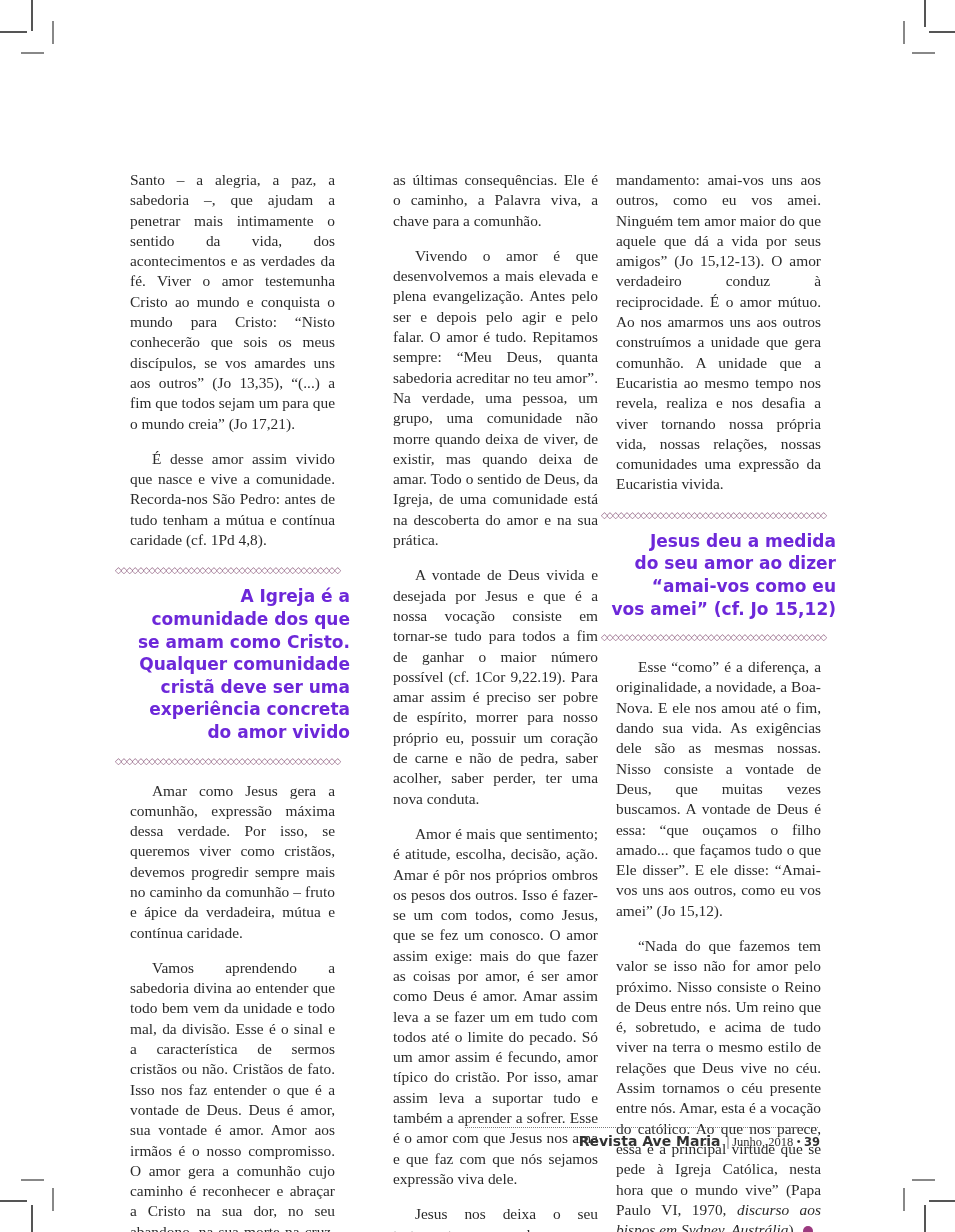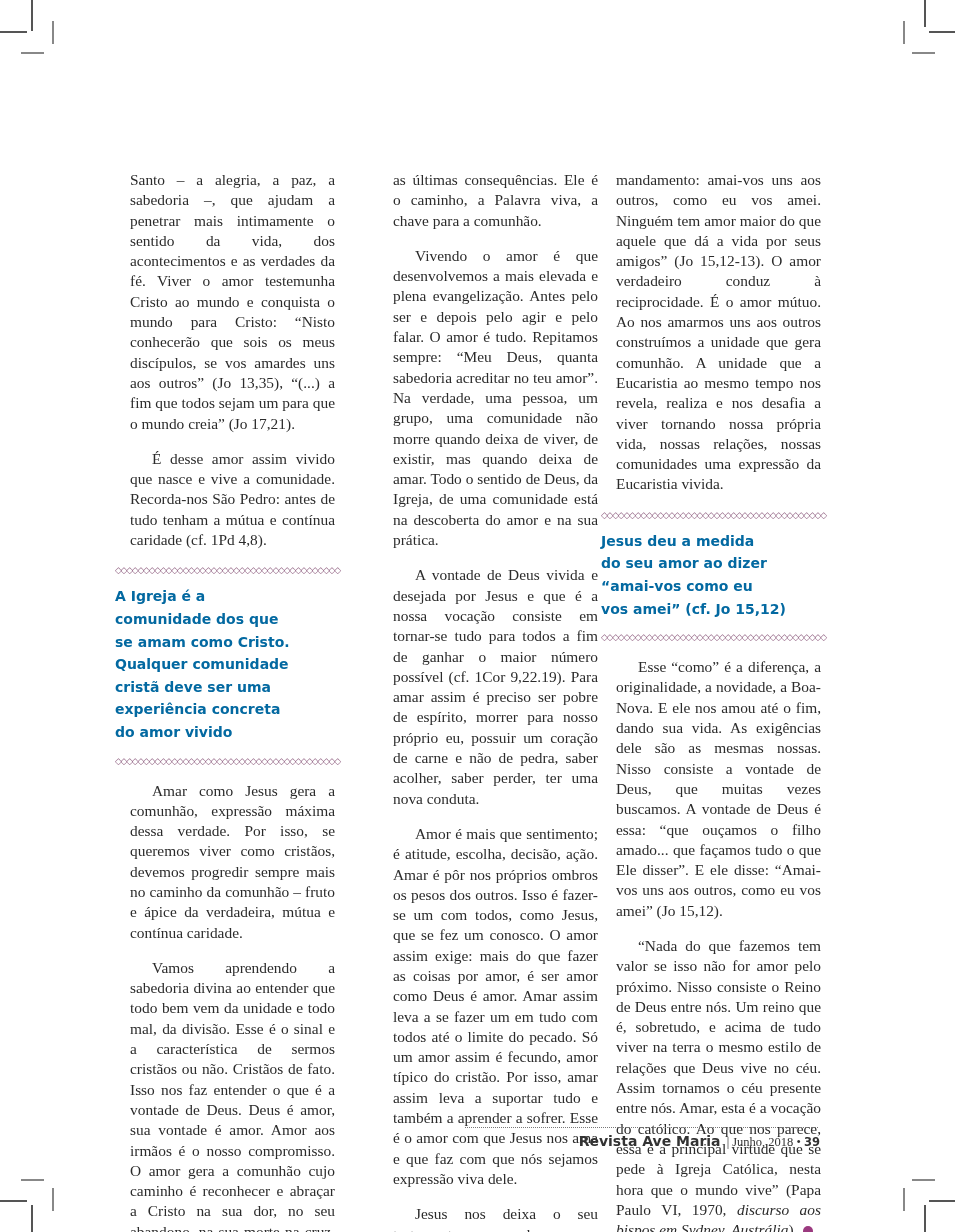--- a/index.html
+++ b/index.html
@@ -8,22 +8,22 @@
     .crop { position:absolute; background:#555; }
     .col { position:absolute; top:155px; width:235px; font-size:15.4px; line-height:20.3px;
       text-align:justify; hyphens:none; }
     .col p { margin:15px; text-indent:0; }
     .col p.ind { text-indent:22px; }
     #col1 { left:115px; }
     #col2 { left:378px; }
     #col3 { left:601px; }
     .orn { height:10px; margin:6px 0 8px 0; overflow:hidden; white-space:nowrap;
       color:#8d5c7e; font-family:"DejaVu Sans",sans-serif; font-size:9px; line-height:10px; letter-spacing:-1.3px; }
-    .pull { font-family:"DejaVu Sans","Liberation Sans",sans-serif; font-weight:bold; color:#0369a1;
-      text-align:left; font-size:14px; line-height:22.6px; margin:10px 0 12px 0; }
+    .pull { font-family:"DejaVu Sans","Liberation Sans",sans-serif; font-weight:bold; color:#6d28d9;
+      text-align:right; font-size:17px; line-height:22.6px; margin:10px 0 12px 0; }
     .pull span { display:block; }
     .dot { display:inline-block; width:10px; height:10px; border-radius:50%; background:#9b3a7f;
       margin-left:6px; vertical-align:-1px; }
     #footer-rule { position:absolute; left:465px; top:1127px; width:353px; border-top:1px dotted #777; }
     #footer { position:absolute; right:135px; top:1133px; font-size:12.5px; color:#333; white-space:nowrap; }
     #footer .mag { font-family:"DejaVu Sans",sans-serif; font-weight:bold; font-size:14px; }
     #footer .sep { margin:0 3px; }
     #footer .pg { font-family:"DejaVu Sans",sans-serif; font-weight:bold; font-size:11.5px; }
   </style>
 </head>

